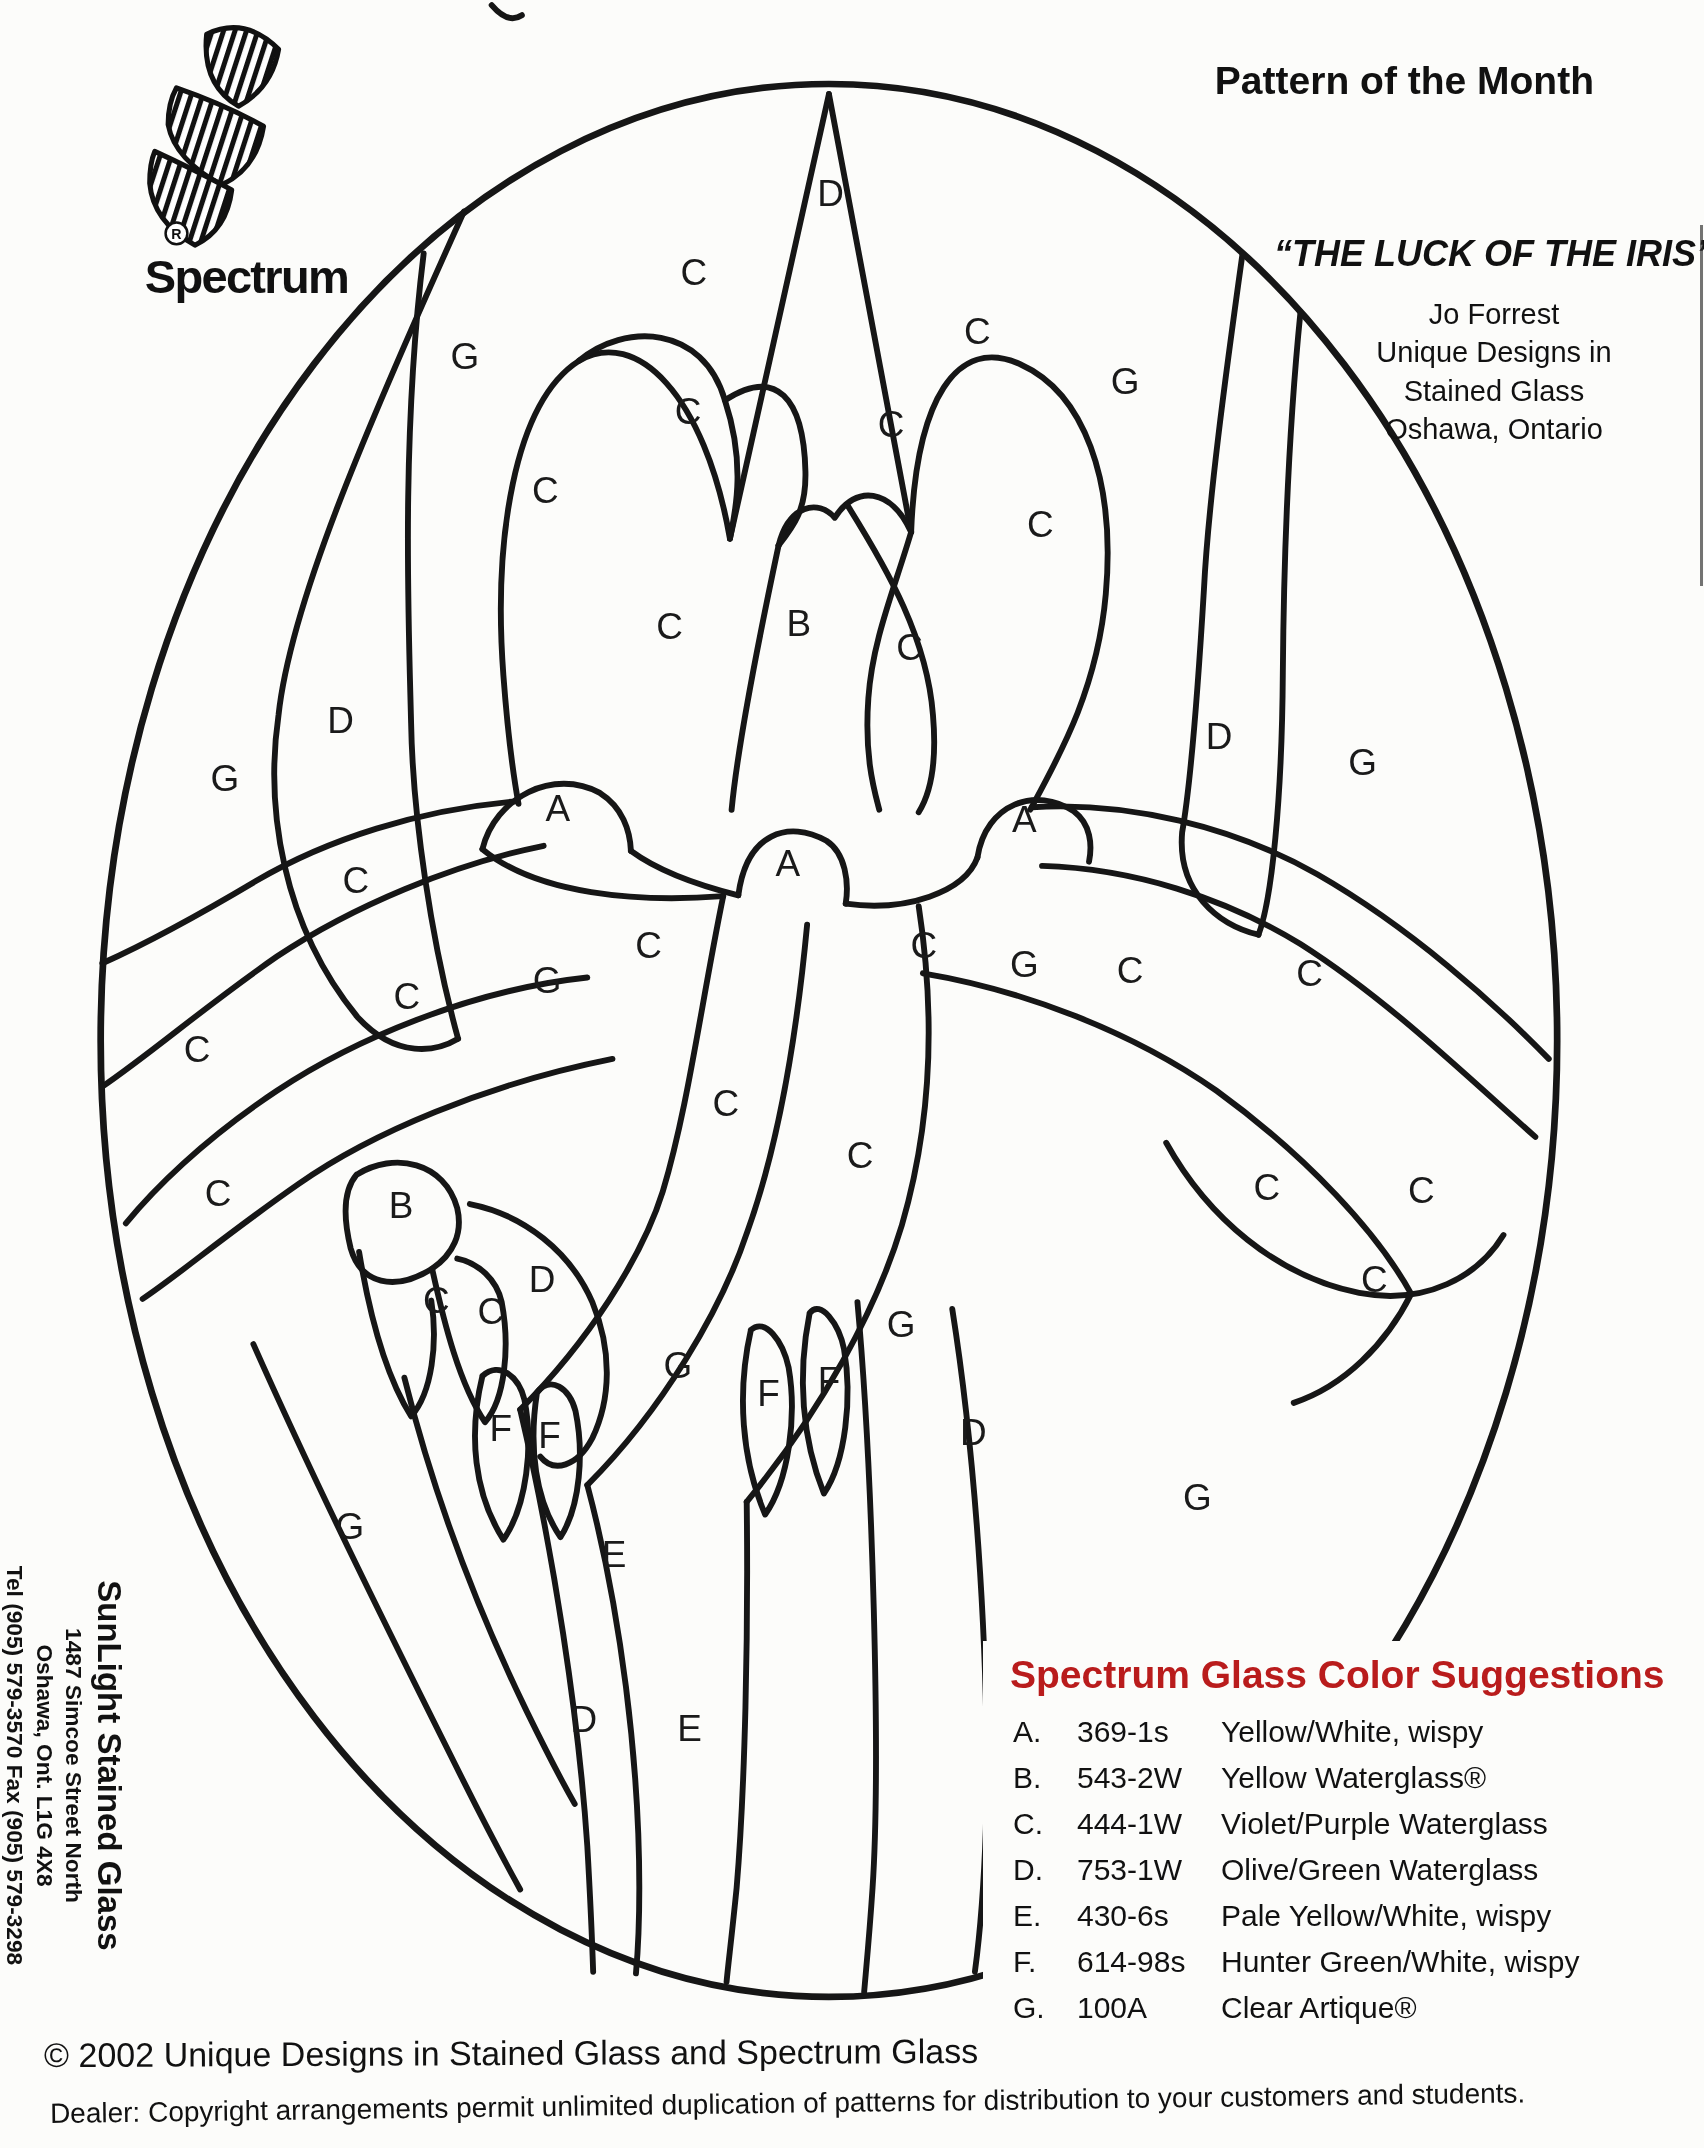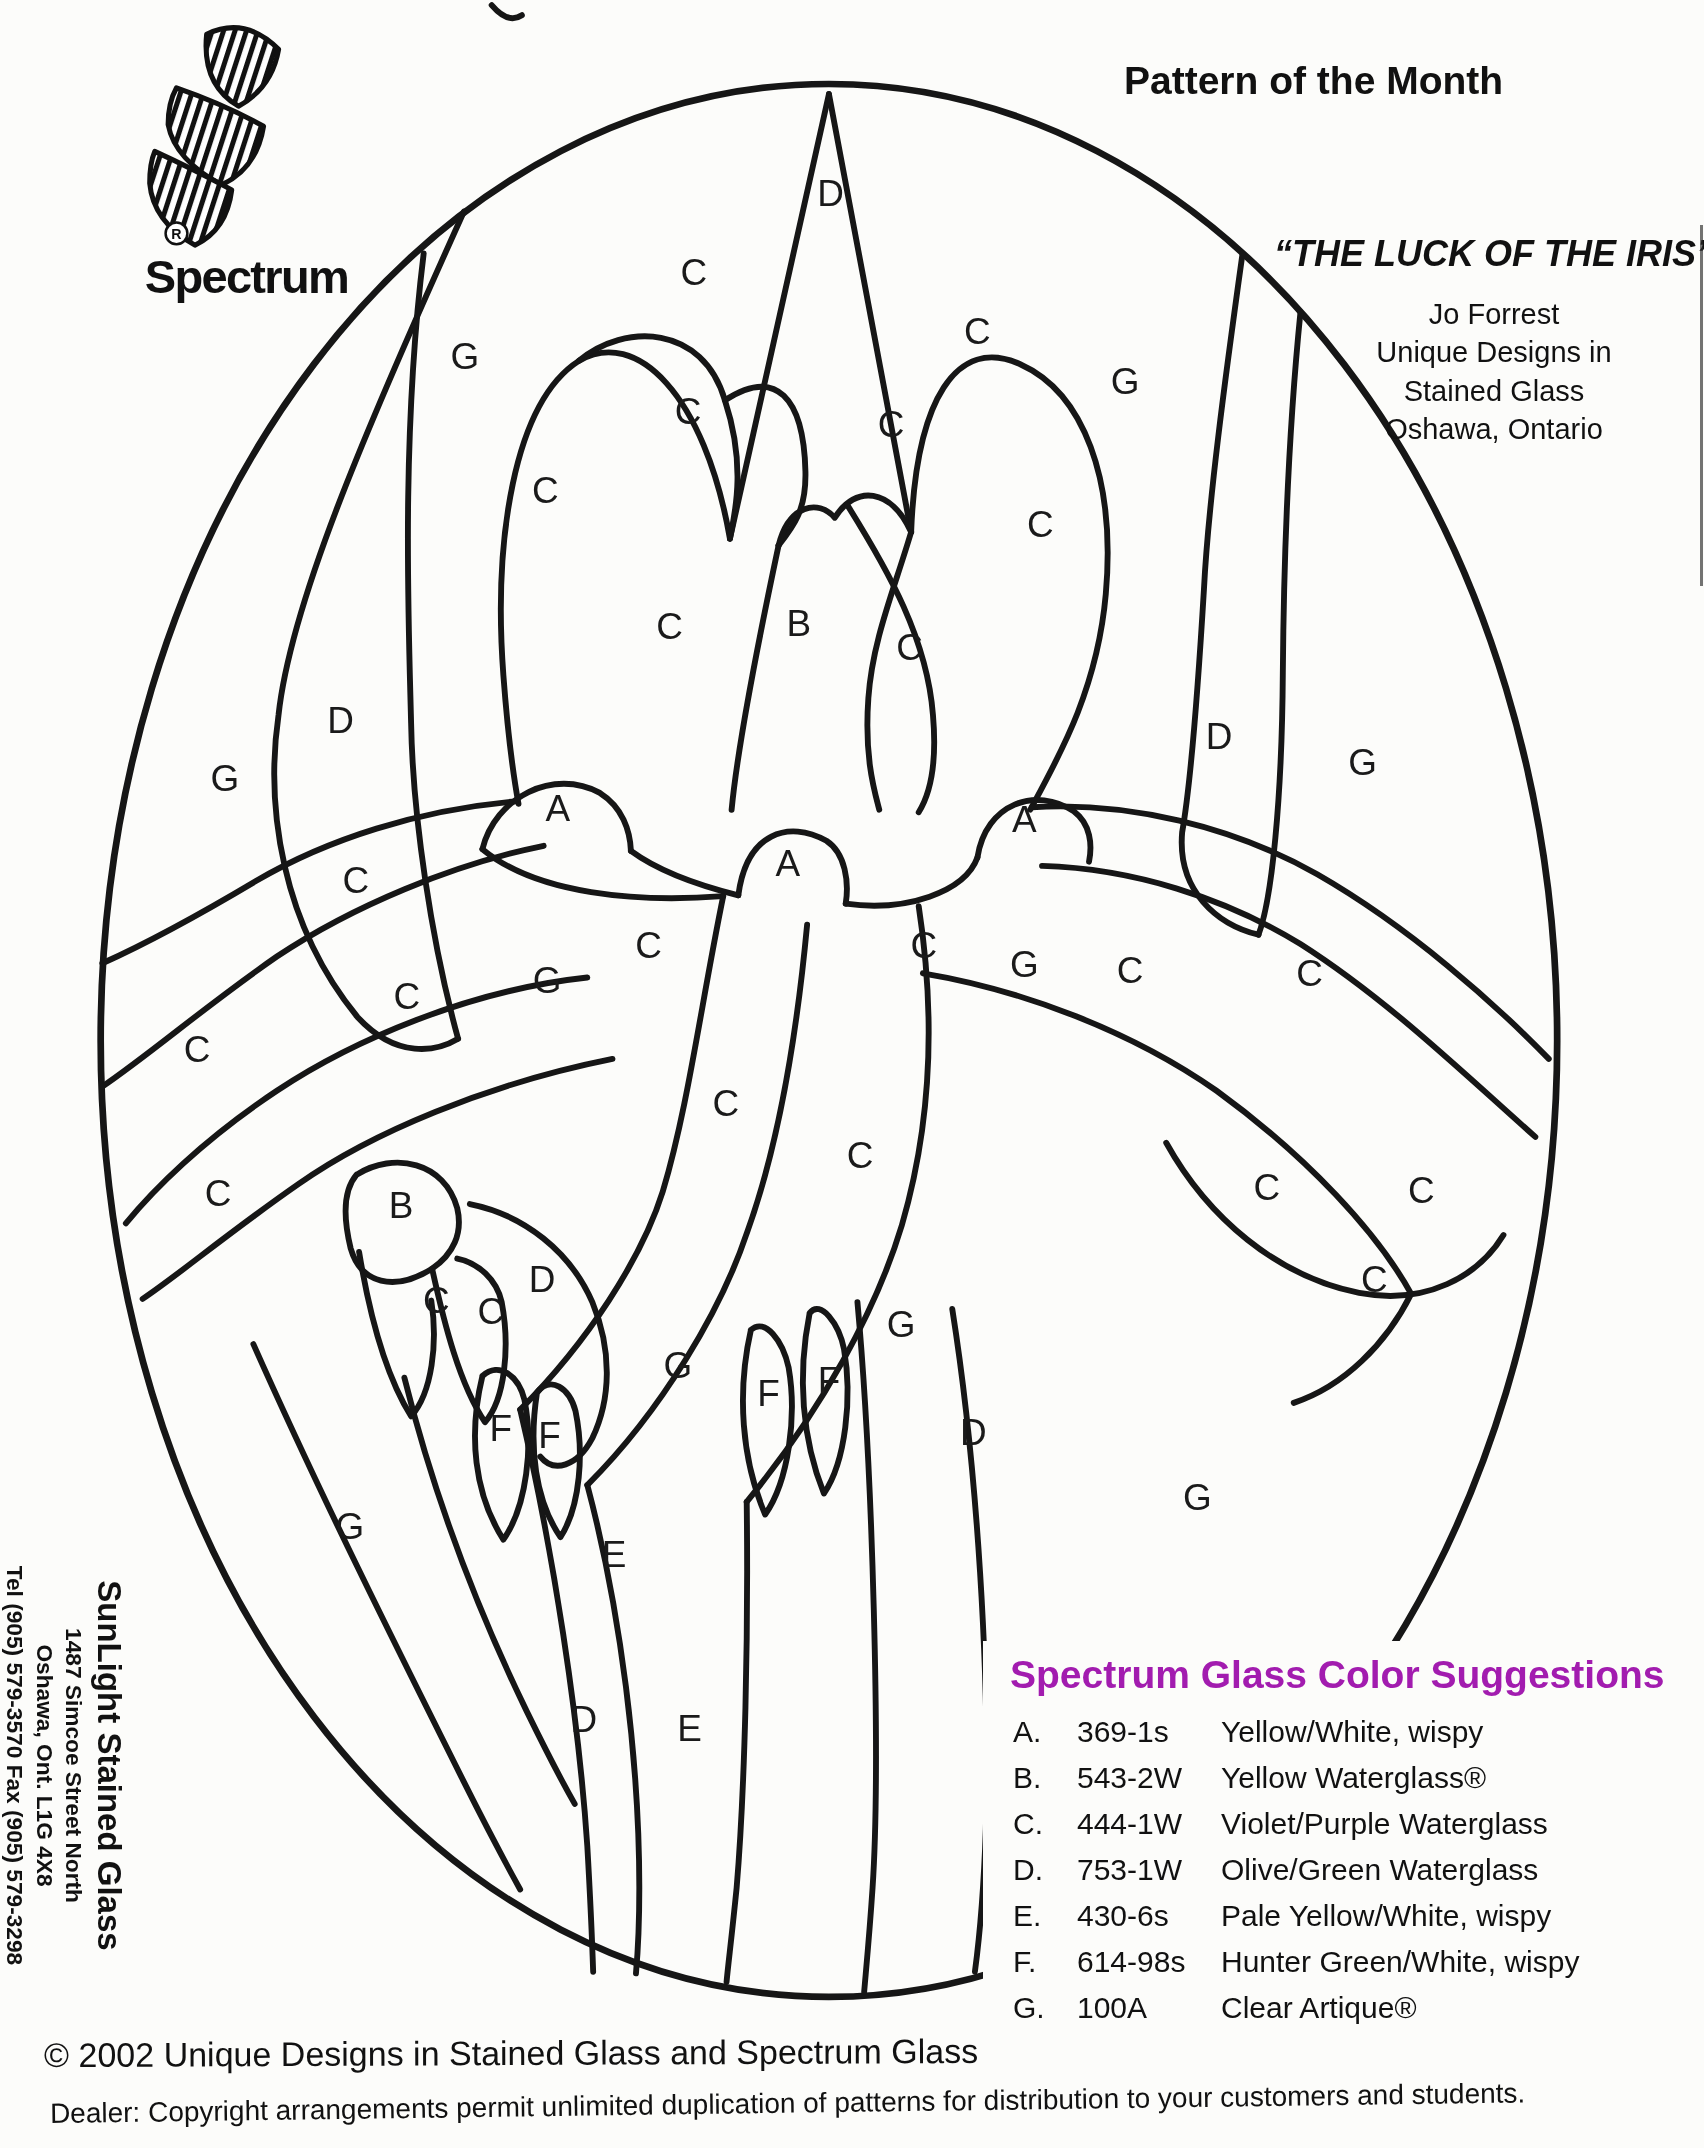--- a/index.html
+++ b/index.html
@@ -13,36 +13,36 @@
   
   #pattern-svg{left:0;top:0;width:1704px;height:2148px;}
   .lead{fill:none;stroke:#161616;stroke-width:7;stroke-linecap:round;stroke-linejoin:round;}
   .piece-label{font-family:"Liberation Sans",sans-serif;font-size:44px;fill:#1a1a1a;text-anchor:middle;}
   
   #logo-block{left:88px;top:18.5px;width:260px;}
   #logo-svg{position:absolute;left:55px;top:5px;width:144px;height:228px;}
   #logo-wordmark{position:absolute;left:0;top:230px;width:260px;text-align:right;
     font-weight:bold;font-size:47px;letter-spacing:-1.7px;color:#111;}
   
-  #header-block{left:1124px;top:55px;width:470px;text-align:left;
+  #header-block{left:1124px;top:55px;width:470px;text-align:right;
     font-weight:bold;font-size:39px;line-height:1.35;color:#111;}
   #designer-block{left:1259px;top:233px;width:470px;text-align:center;color:#111;}
   #designer-quote{font-size:36px;font-weight:bold;font-style:italic;letter-spacing:0px;}
   #designer-lines{margin-top:20px;font-size:29px;line-height:1.32;}
   
   #distributor-block{
     left:128px;top:1549px;width:433px;
     transform:rotate(90deg);transform-origin:0 0;
     text-align:center;color:#111;
   }
   #distributor-name{font-size:33px;font-weight:bold;letter-spacing:0px;}
   #distributor-address,#distributor-city,#distributor-phone{font-size:22.7px;font-weight:bold;margin-top:2.5px;}
   
   #legend-block{left:983px;top:1641px;width:721px;height:393px;background:#fcfcfa;}
-  #legend-title{font-size:39px;font-weight:bold;color:#a21caf;margin:11.7px 0 20px 27px;}
+  #legend-title{font-size:39px;font-weight:bold;color:#b91c1c;margin:11.7px 0 20px 27px;}
   .legend-row{display:flex;font-size:30px;color:#111;margin:0 0 16px 30px;line-height:1.0;}
   .legend-letter{width:64px;}
   .legend-code{width:144px;}
   .legend-desc{flex:1;}
   
   #footer-copyright{left:44px;top:2034px;font-size:34px;color:#111;transform:rotate(-0.25deg);}
   #footer-dealer{left:50px;top:2098px;font-size:28px;color:#111;transform:rotate(-0.8deg);transform-origin:0 50%;}
   
   #scan-edge{left:1700px;top:225px;width:2.5px;height:361px;background:#2a2a2a;opacity:.65;}
 </style>

